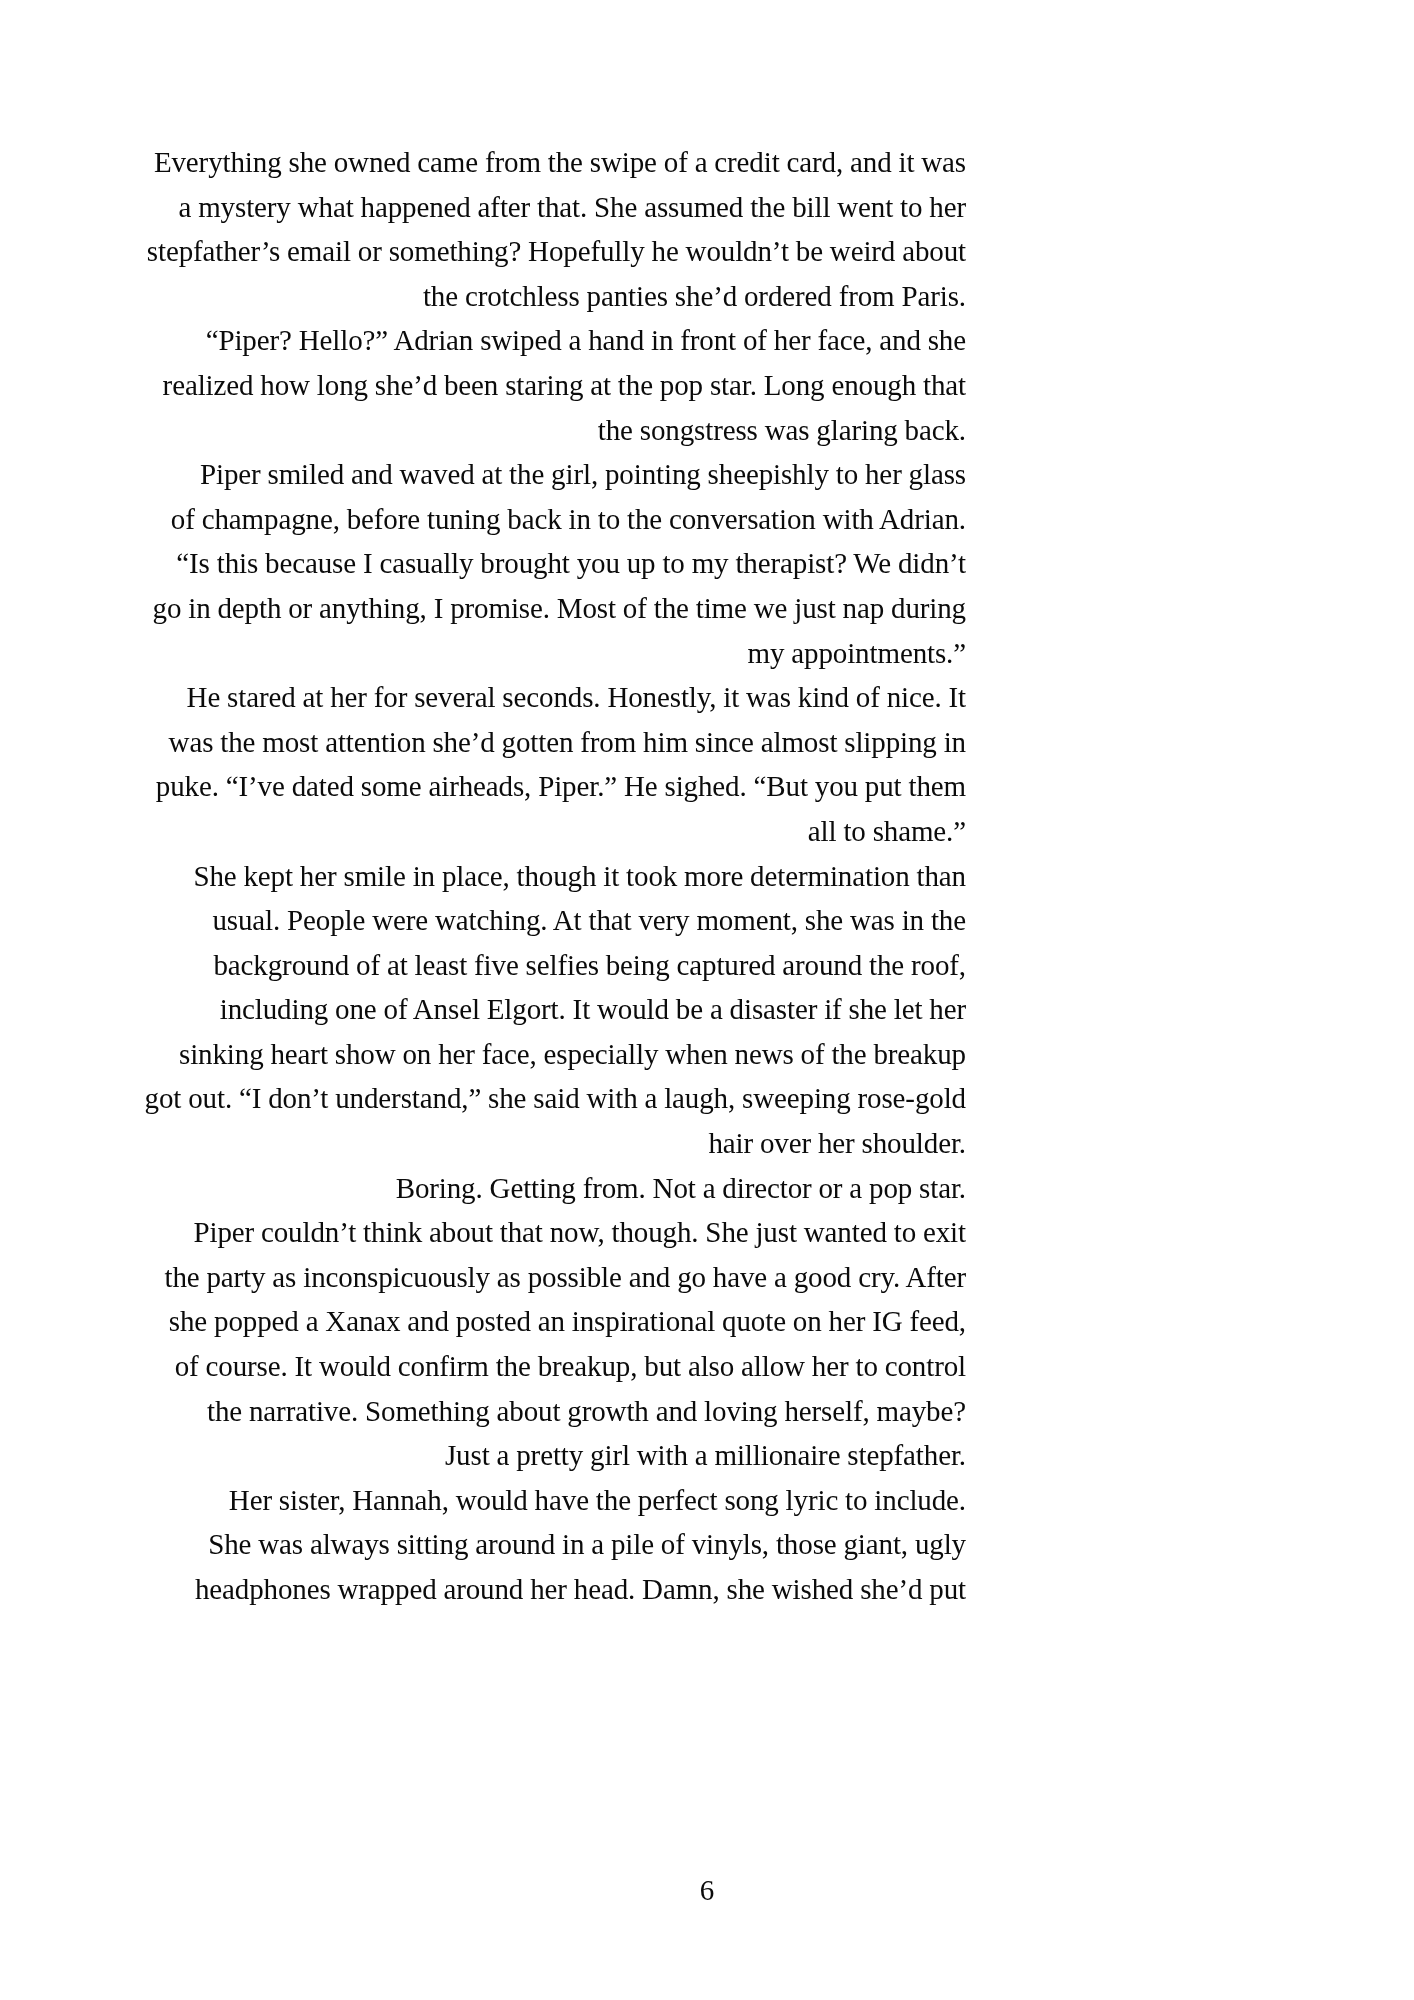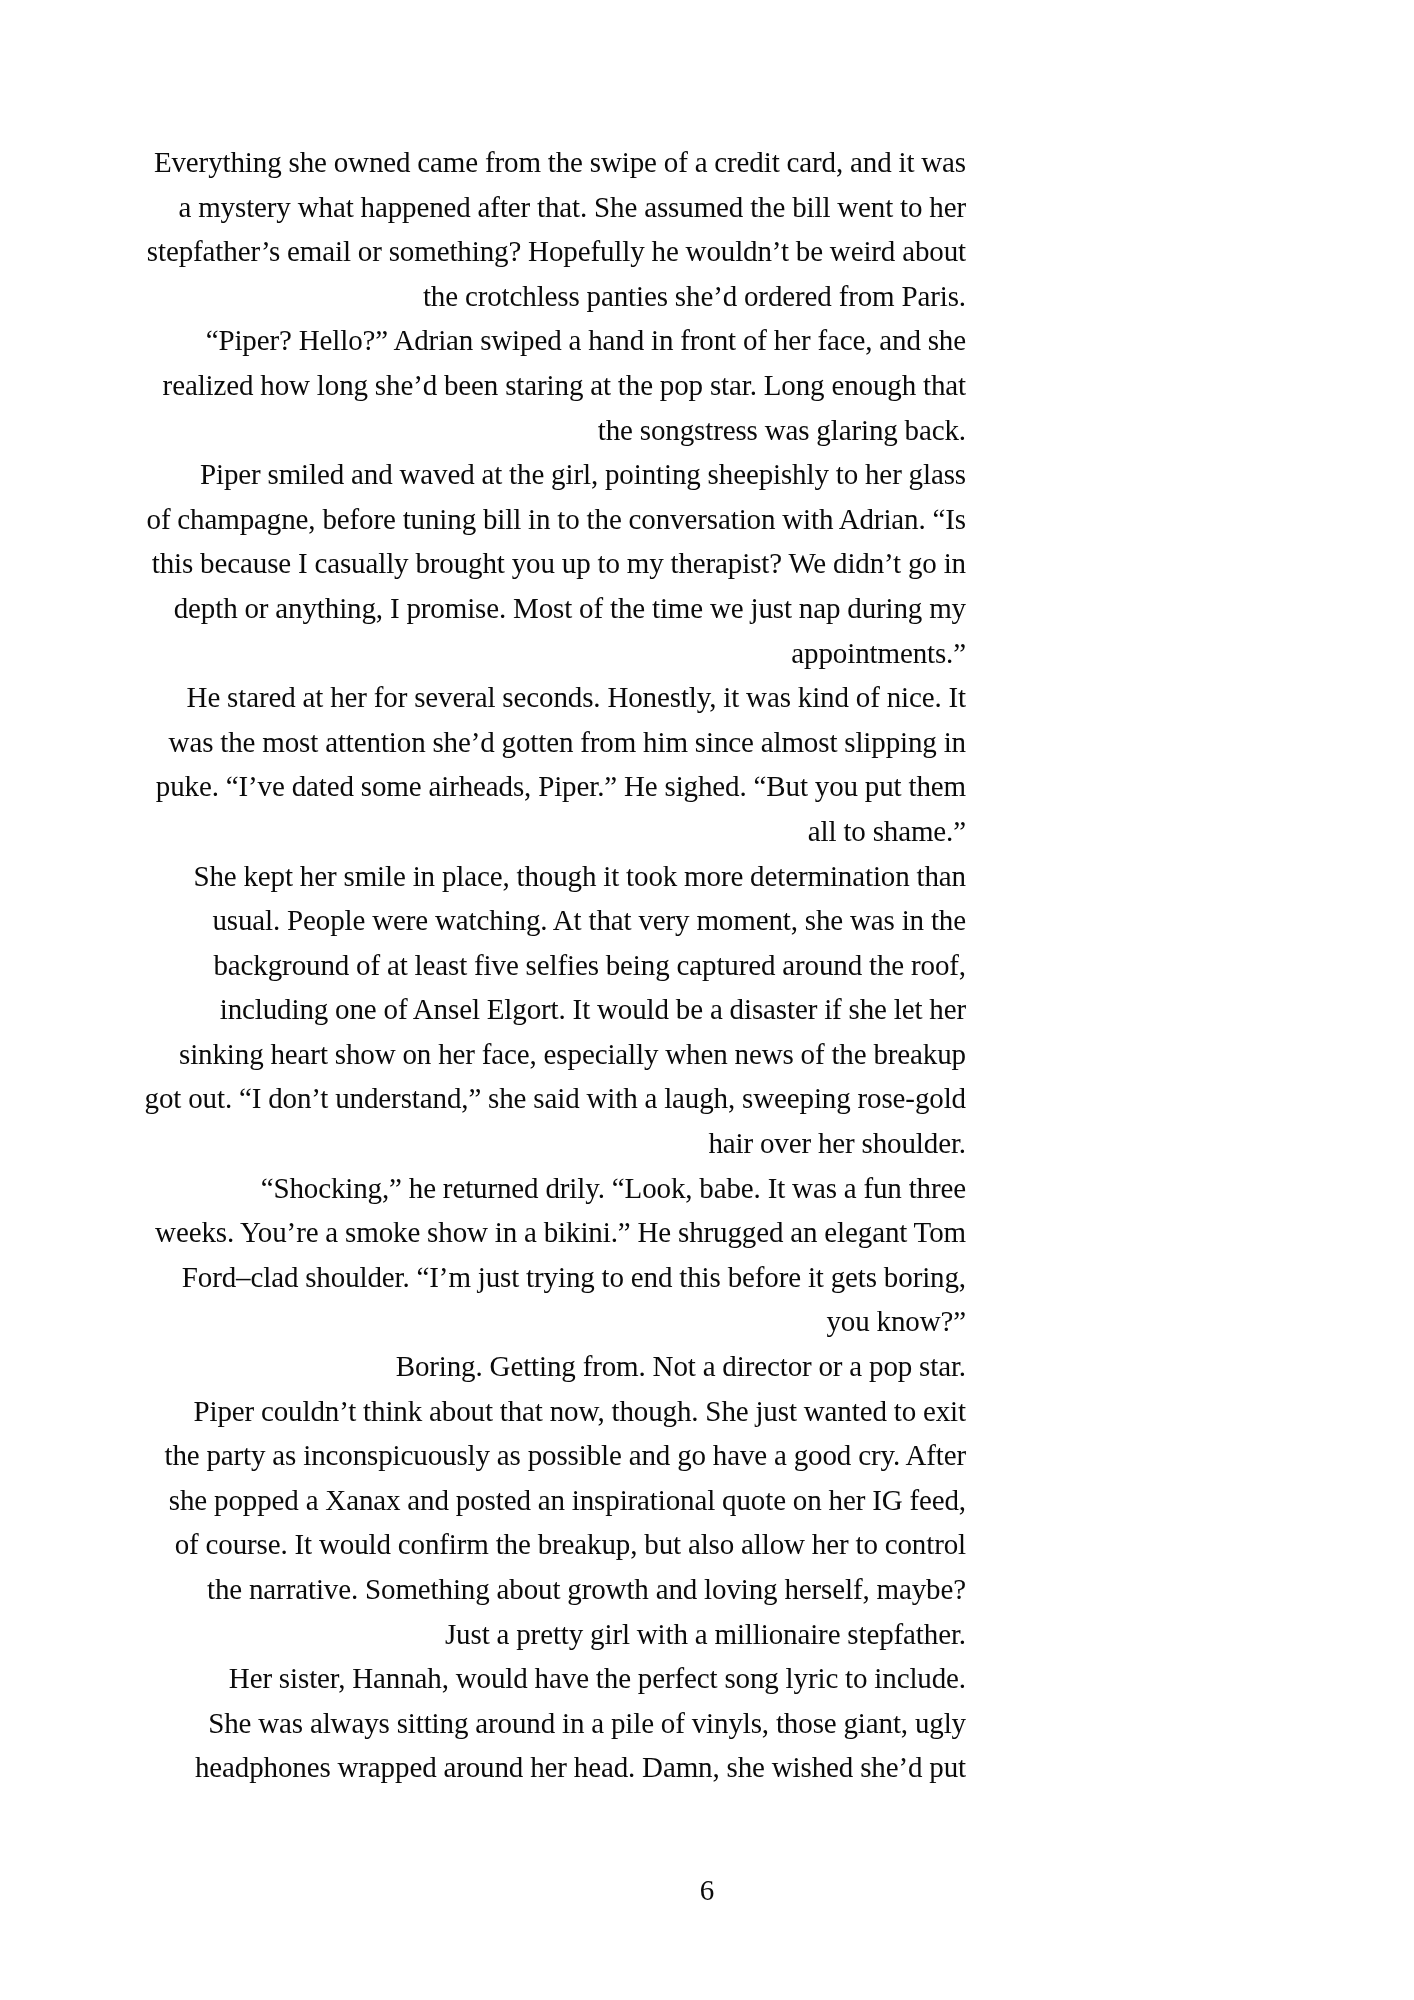--- a/index.html
+++ b/index.html
@@ -53,23 +53,22 @@
     color: #0b0b0b;
   }
 </style>
 </head>
 <body>
 
 <div class="page">
   <div class="textblock" id="body-container">
       <p class="para noindent"><span>Everything she owned came from the swipe of a credit card, and it was a mystery what happened after that. She assumed the bill went to her stepfather’s email or something? Hopefully he wouldn’t be weird about the crotchless panties she’d ordered from Paris.</span></p>
       <p class="para"><span>“Piper? </span><span class="it">Hello?</span><span>” Adrian swiped a hand in front of her face, and she realized how long she’d been staring at the pop star. Long enough that the songstress was glaring back.</span></p>
-      <p class="para"><span>Piper smiled and waved at the girl, pointing sheepishly to her glass of champagne, before tuning bill in to the conversation with Adrian. “Is this because I casually brought you up to my therapist? We didn’t go in depth or anything, I promise. Most of the time we just nap during my appointments.”</span></p>
+      <p class="para"><span>Piper smiled and waved at the girl, pointing sheepishly to her glass of champagne, before tuning back in to the conversation with Adrian. “Is this because I casually brought you up to my therapist? We didn’t go in depth or anything, I promise. Most of the time we just nap during my appointments.”</span></p>
       <p class="para"><span>He stared at her for several seconds. Honestly, it was kind of nice. It was the most attention she’d gotten from him since almost slipping in puke. “I’ve dated some airheads, Piper.” He sighed. “But you put them all to shame.”</span></p>
       <p class="para"><span>She kept her smile in place, though it took more determination than usual. People were watching. At that very moment, she was in the background of at least five selfies being captured around the roof, including one of Ansel Elgort. It would be a disaster if she let her sinking heart show on her face, especially when news of the breakup got out. “I don’t understand,” she said with a laugh, sweeping rose-gold hair over her shoulder.</span></p>
-      <p class="para"><span>“Shocking,” he returned drily. “Look, babe. It was a fun three weeks. You’re a smoke show in a bikini.” He shrugged an elegant Tom Ford–clad shoulder. “I’m just trying to end this before it gets boring, you know?”</span></p>
       <p class="para"><span>Boring. Getting from. Not a director or a pop star.</span></p>
       <p class="para"><span>Piper couldn’t think about that now, though. She just wanted to exit the party as inconspicuously as possible and go have a good cry. After she popped a Xanax and posted an inspirational quote on her IG feed, of course. It would confirm the breakup, but also allow her to control the narrative. Something about growth and loving herself, maybe?</span></p>
       <p class="para"><span>Just a pretty girl with a millionaire stepfather.</span></p>
       <p class="para"><span>Her sister, Hannah, would have the perfect song lyric to include. She was always sitting around in a pile of vinyls, those giant, ugly headphones wrapped around her head. Damn, she wished she’d put</span></p>
     </div>
   <div class="folio">6</div>
 </div>
 
 </body></html>

